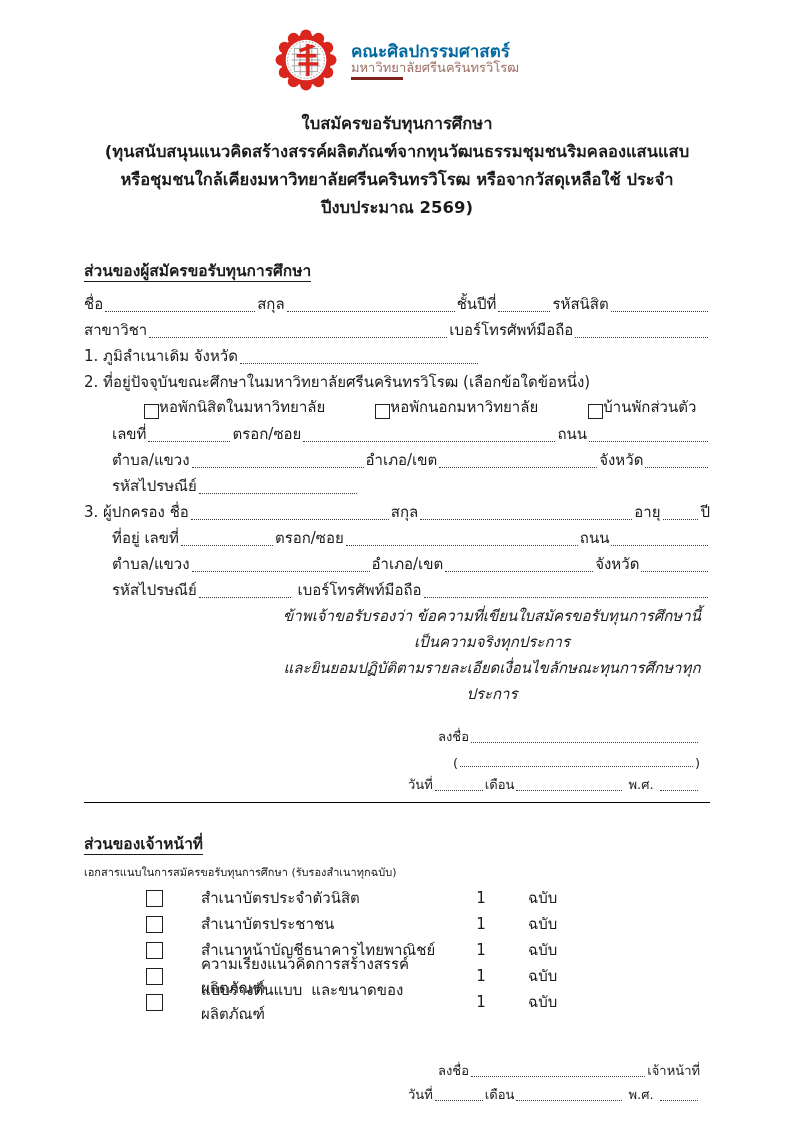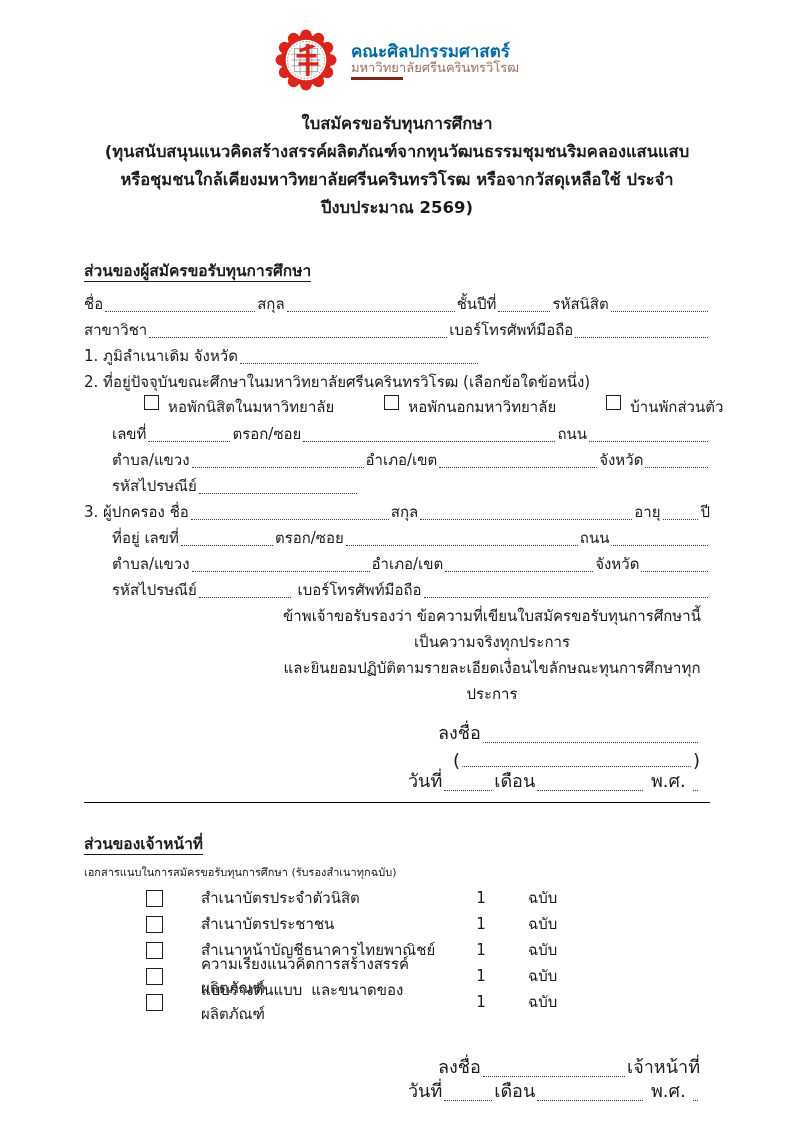--- a/index.html
+++ b/index.html
@@ -21,25 +21,25 @@
   
   .section-heading{font-size:15.5px;font-weight:bold;margin-top:36px;height:24px;}
   .section-heading span{border-bottom:1.6px solid #1b1b1b;padding-bottom:1px;}
   .form-area{font-size:15px;margin-top:8px;}
   .form-line{display:flex;align-items:flex-end;height:26px;}
   .form-line.indent{padding-left:28px;text-align:right;}
   .lbl{white-space:pre;flex:none;}
   .dots{border-bottom:1.7px dotted #3a3a3a;margin:0 2px 4px 2px;height:0;flex:none;}
   .checkbox{width:13px;height:13px;border:1.7px solid #202020;background:#fff;display:inline-block;flex:none;}
   .form-line.options{align-items:center;padding-left:60px;gap:50px;}
-  .opt{display:flex;align-items:flex-start;gap:9px;}
-  
-  .cert{margin-left:190px;text-align:center;font-size:15px;line-height:26px;margin-top:1px;}
-  
-  .sig-block{width:292px;margin:16px 10px 0 auto;font-size:18px;}
+  .opt{display:flex;align-items:flex-end;}
+  
+  .cert{margin-left:190px;text-align:center;font-size:15px;line-height:26px;margin-top:1px;font-style:italic;}
+  
+  .sig-block{width:292px;margin:16px 10px 0 auto;font-size:13px;}
   .sig-block .form-line{height:24px;}
   .pl30{padding-left:30px;}
   .pl45{padding-left:45px;}
   
   .divider{border:none;border-top:1.7px solid #000;margin:7px 0 0 0;}
   
   .intro-line{font-size:11px;height:26px;display:flex;align-items:flex-end;}
   .checklist{margin-top:4px;font-size:15px;}
   .check-row{display:flex;align-items:center;height:26px;padding-left:62px;}
   .check-row .checkbox{width:15px;height:15px;}

